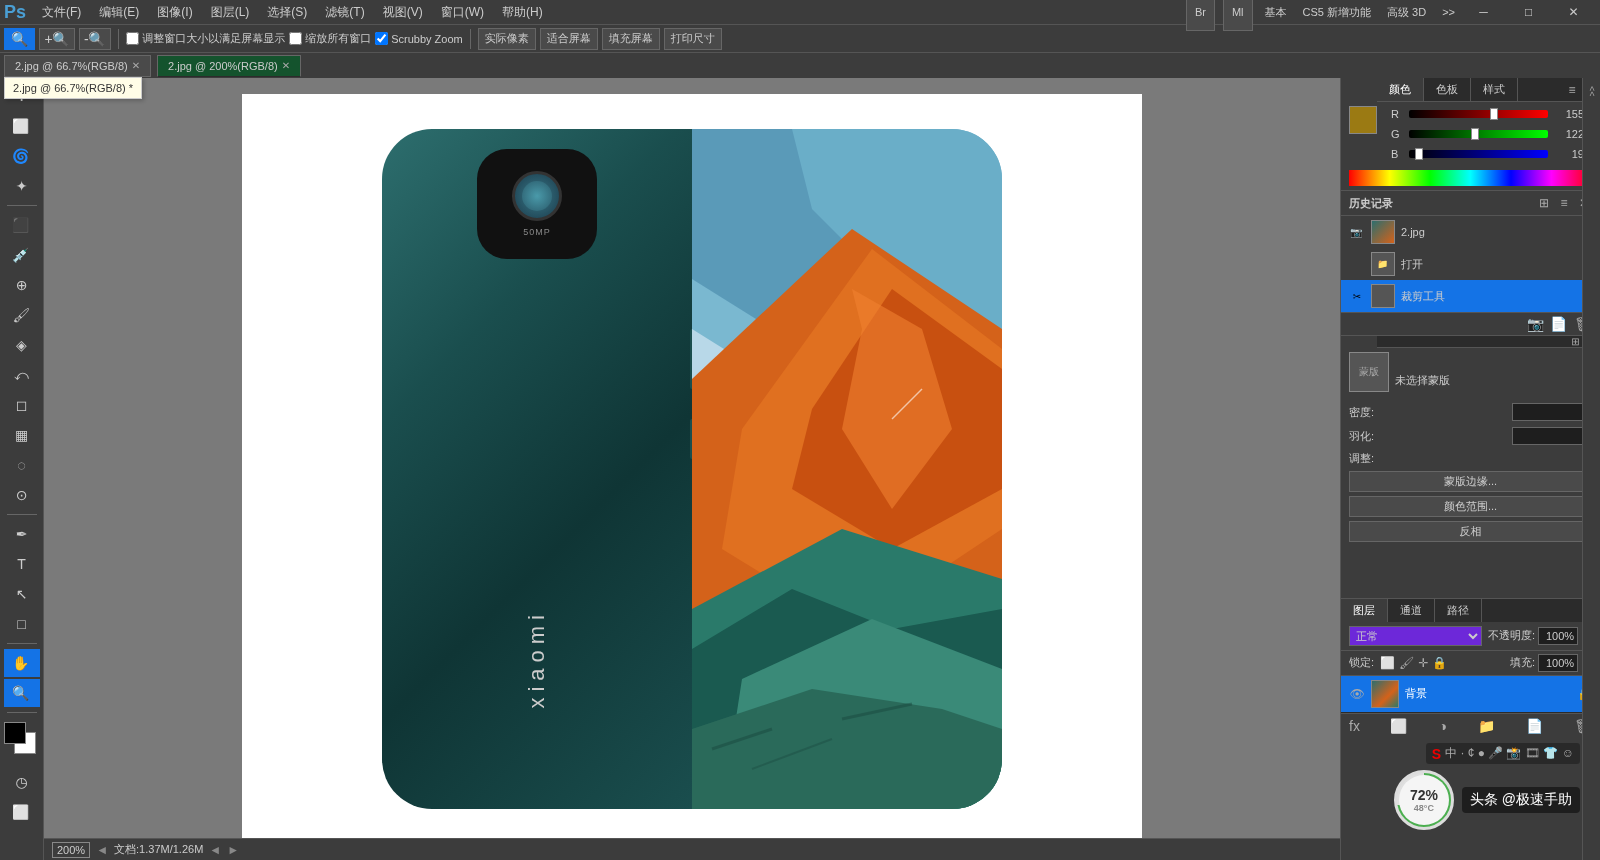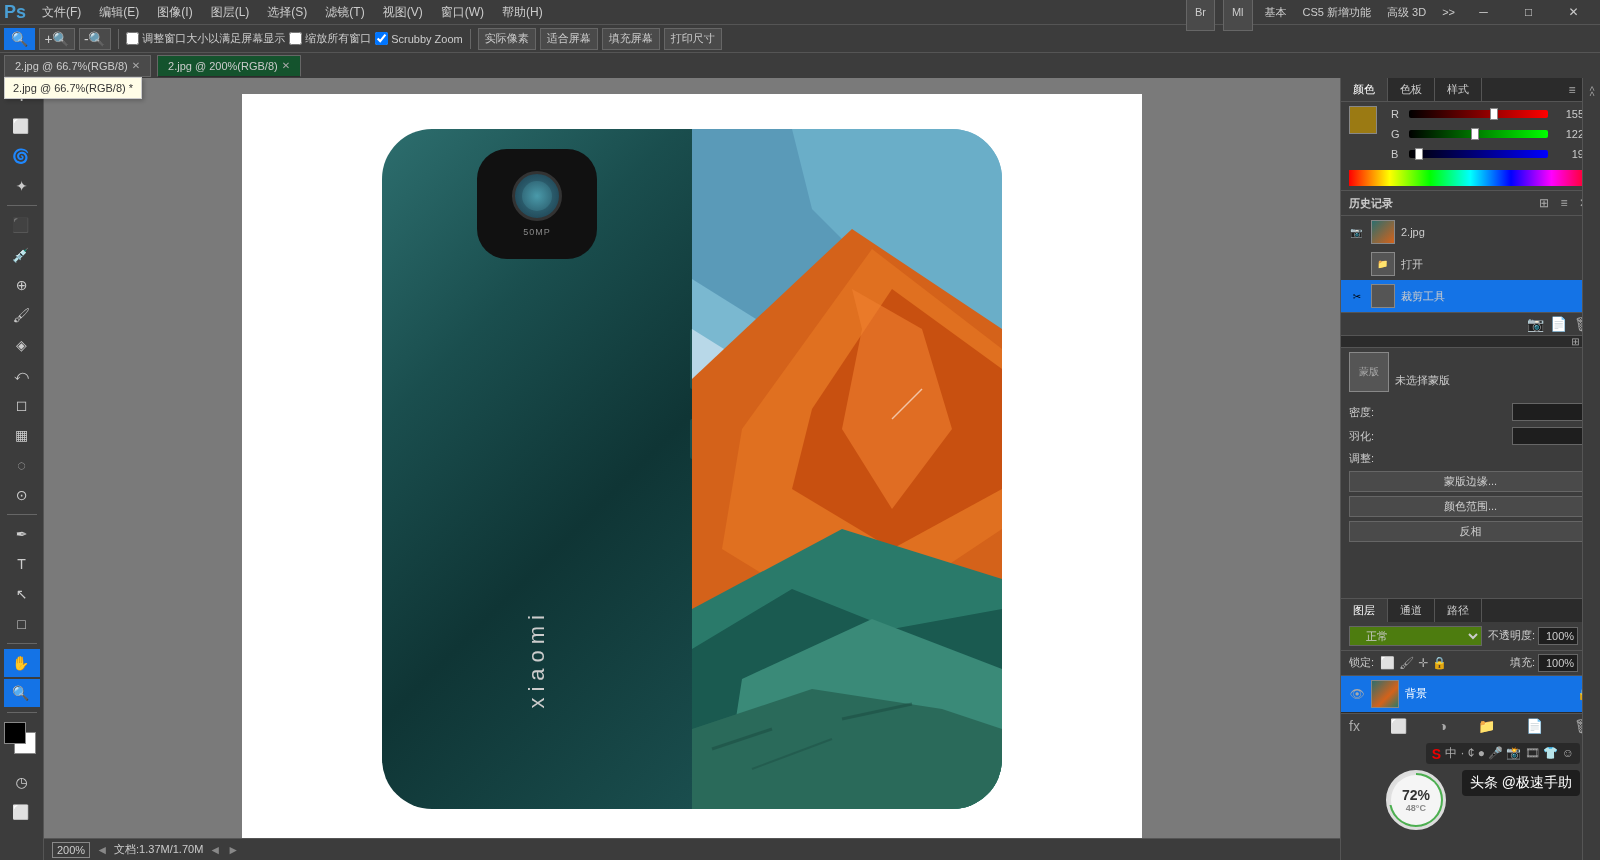--- a/index.html
+++ b/index.html
@@ -121,21 +121,21 @@
     #right-panels {
       width: 260px; background: #3c3c3c; display: flex; flex-direction: column;
       border-left: 1px solid #555; flex-shrink: 0;
     }
 
     
     #color-panel {
       background: #3c3c3c; border-bottom: 1px solid #555;
     }
     .panel-tabs {
-      display: flex; background: #2b2b2b; border-bottom: 1px solid #555;
+      display: flex; background: #2b2b2b; border-bottom: 1px solid #555; margin-left: 36px;
     }
     .panel-tab {
       padding: 4px 12px; color: #ccc; font-size: 11px; cursor: pointer; border-right: 1px solid #555;
     }
     .panel-tab.active { background: #3c3c3c; color: #fff; }
     .panel-header {
       display: flex; align-items: center; justify-content: space-between;
       padding: 4px 8px; background: #3c3c3c; border-bottom: 1px solid #555;
     }
     .panel-header-title { color: #ccc; font-size: 11px; font-weight: bold; }
@@ -197,21 +197,21 @@
       display: flex; background: #2b2b2b; text-align: center;
     }
     .layers-tab {
       padding: 4px 12px; color: #ccc; font-size: 11px; cursor: pointer; border-right: 1px solid #555;
     }
     .layers-tab.active { background: #3c3c3c; color: #fff; }
     .layers-controls {
       display: flex; align-items: center; padding: 4px 8px; gap: 6px; border-bottom: 1px solid #555;
     }
     .layers-blend {
-      flex: 1; background: #4d7c0f; border: 1px solid #666; color: #ccc; font-size: 11px; height: 20px; padding: 0 12px;
+      flex: 1; background: #6d28d9; border: 1px solid #666; color: #ccc; font-size: 11px; height: 20px; padding: 0 2px;
     }
     .layers-opacity {
       display: flex; align-items: center; gap: 3px; color: #ccc; font-size: 11px;
     }
     .layers-opacity-value { background: #1e1e1e; border: 1px solid #666; color: #ccc; font-size: 11px; width: 40px; height: 18px; padding: 0 3px; text-align: right; }
     .layers-lock-row {
       display: flex; align-items: center; padding: 3px 8px; gap: 6px; border-bottom: 1px solid #555;
     }
     .lock-label { color: #ccc; font-size: 11px; }
     .lock-icons { display: flex; gap: 4px; }
@@ -452,21 +452,21 @@
 
             <line x1="200" y1="290" x2="230" y2="260" stroke="#fff" stroke-width="1.5" opacity="0.6"></line>
           </svg>
         </div>
       </div>
     </div>
 
     <div id="canvas-bottom">
       <span class="bottom-zoom" style="cursor:pointer;">200%</span>
       <span style="color:#888;cursor:pointer;">◄</span>
-      <span class="bottom-info">文档:1.37M/1.70M</span>
+      <span class="bottom-info">文档:1.37M/1.26M</span>
       <span style="color:#888;">◄</span>
       <span style="color:#888;">►</span>
     </div>
   </div>
 
   <div id="right-panels">
 
     <div style="position:absolute;right:0;top:78px;width:18px;background:#3c3c3c;border-left:1px solid #555;height:calc(860px - 78px);display:flex;flex-direction:column;align-items:center;padding-top:4px;">
       <span style="color:#aaa;font-size:9px;writing-mode:vertical-lr;margin:4px 0;cursor:pointer;">&lt;&lt;</span>
     </div>
@@ -656,21 +656,21 @@
   </div>
 </div>
 
 <div style="position:fixed;bottom:30px;right:20px;display:flex;flex-direction:column;align-items:flex-end;gap:6px;z-index:999;">
 
   <div id="sougou-bar">
     <span style="color:#e00;font-size:14px;font-weight:bold;">S</span>
     <span style="color:#aaa;font-size:12px;">中 · ¢ ● 🎤 📸 🎞 👕 ☺</span>
   </div>
 
-  <div style="display:flex;align-items:flex-start;gap:16px;">
+  <div style="display:flex;align-items:center;gap:8px;">
     <div id="speed-meter">
       <div class="speed-inner">
         <span class="speed-text">72%</span>
         <span class="speed-sub">48°C</span>
       </div>
     </div>
     <span id="jisuzhushou">头条 @极速手助</span>
   </div>
 </div>
 

